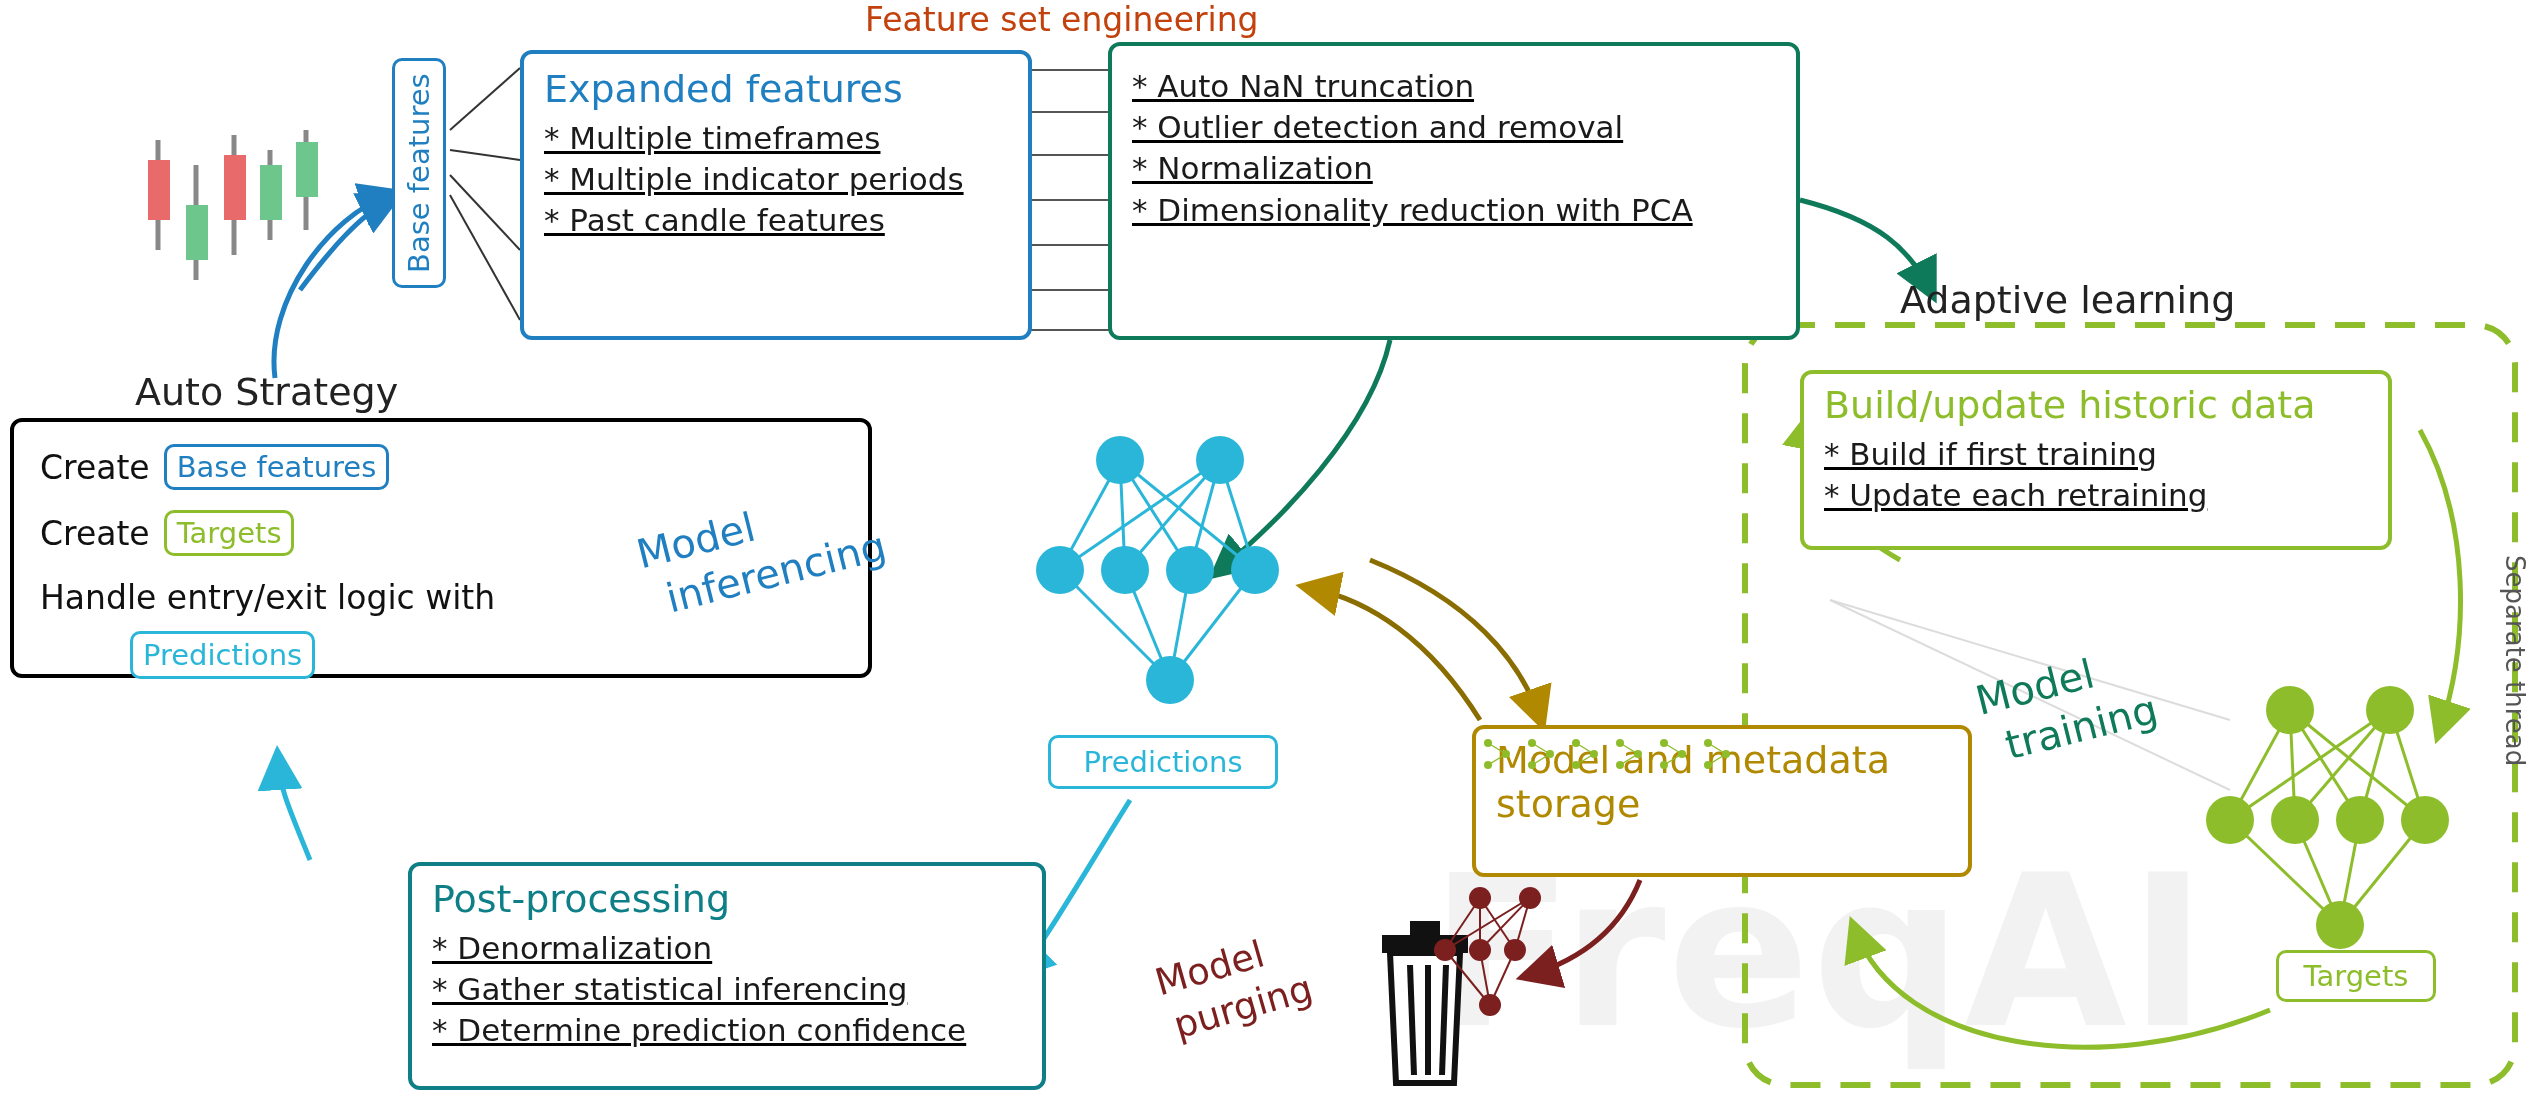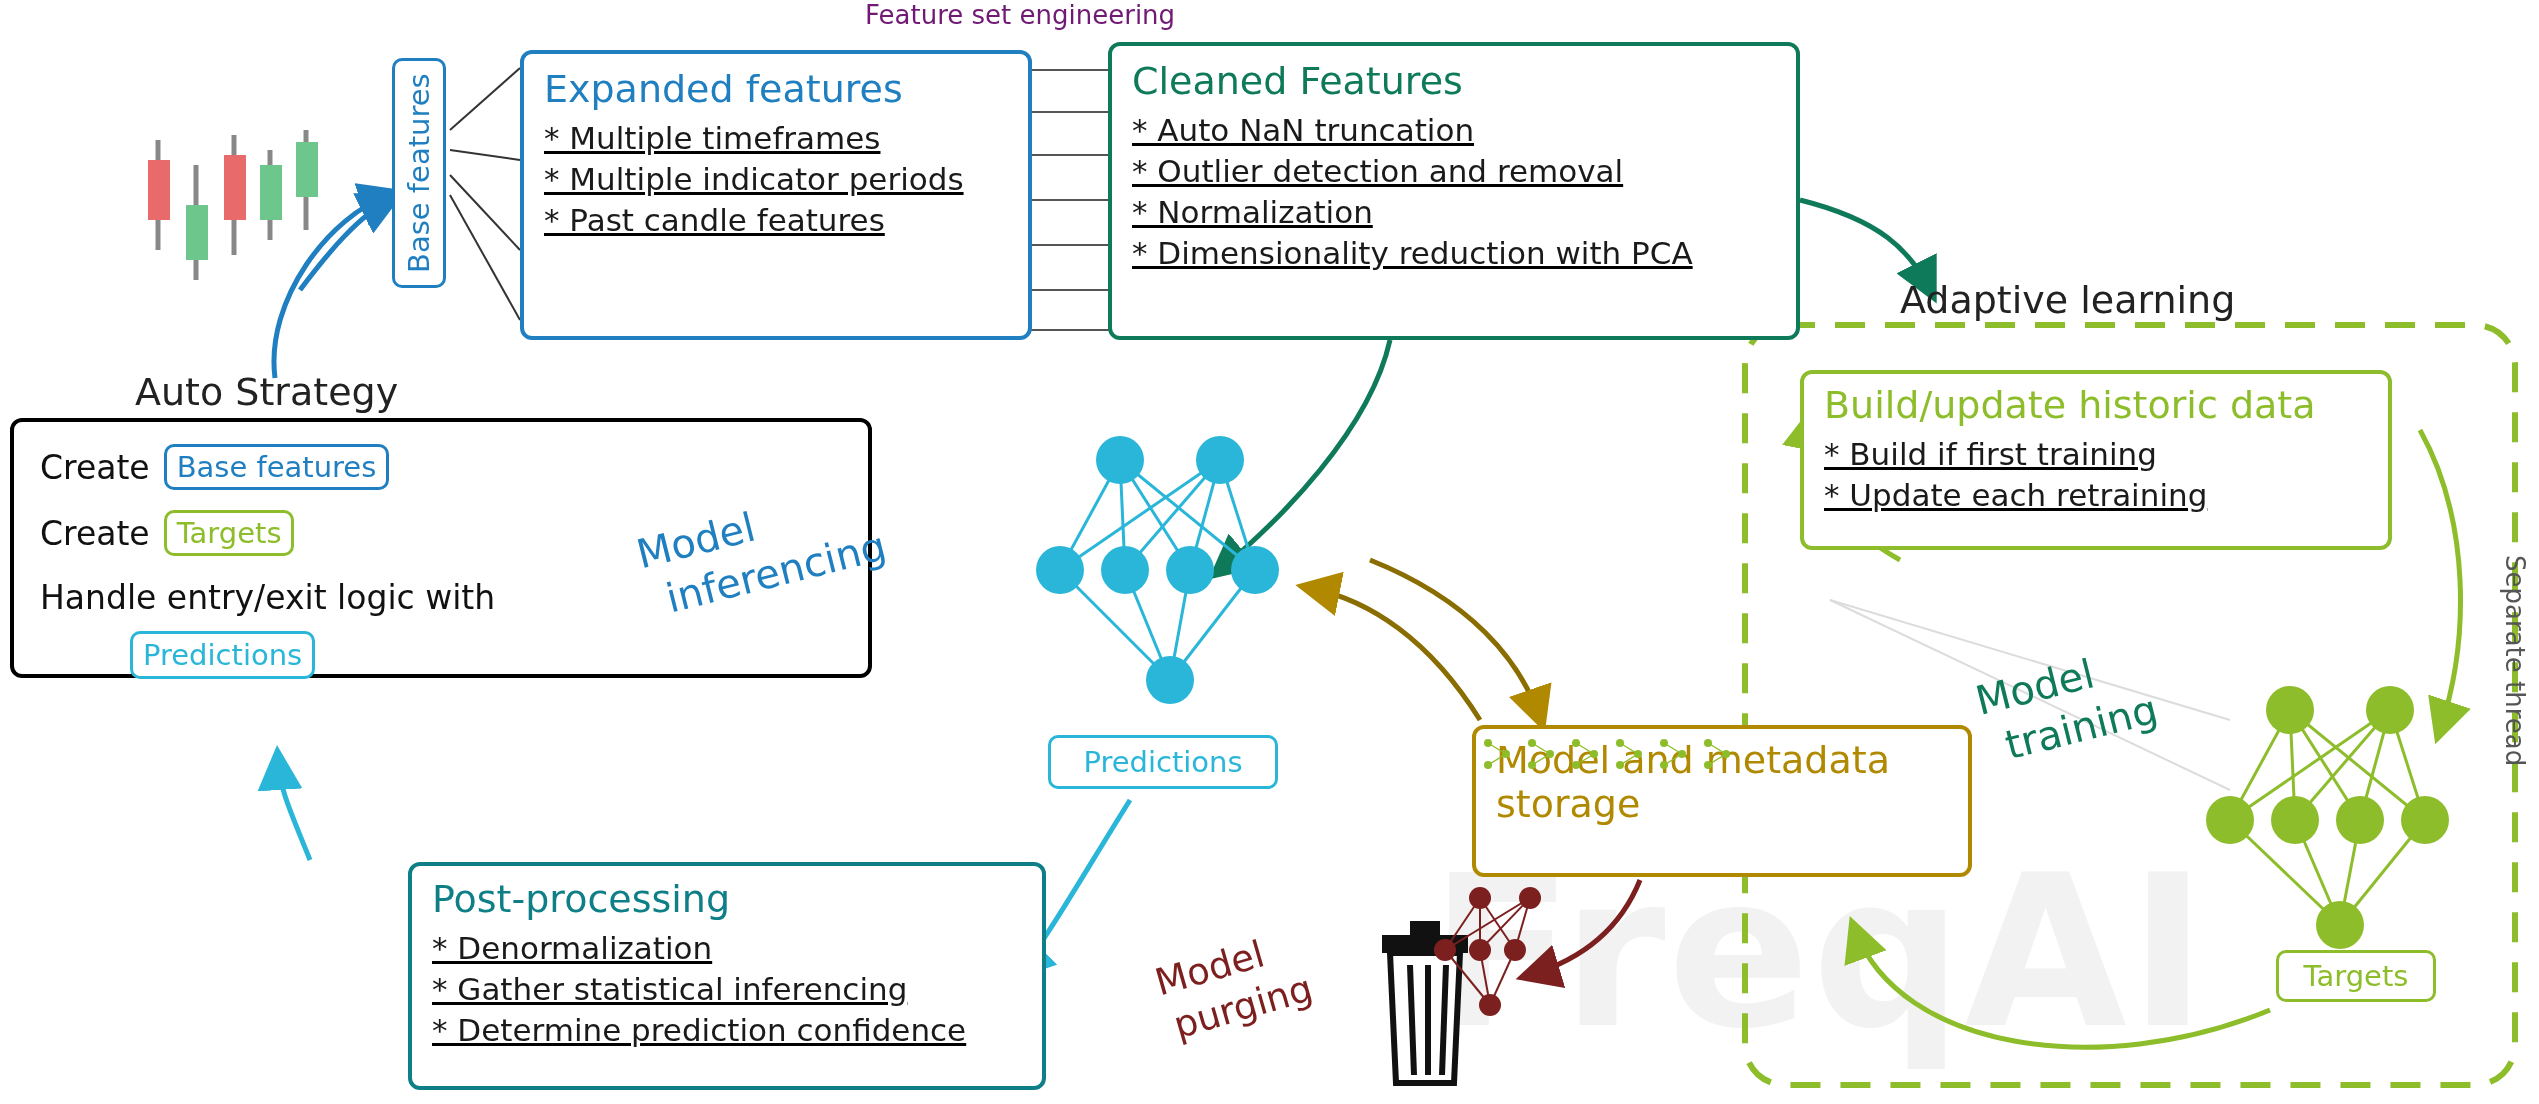--- a/index.html
+++ b/index.html
@@ -67,21 +67,21 @@
   }
   .pill.v{
     writing-mode:vertical-rl;
     transform:rotate(180deg);
   }
   .pill.olive{border-color:#8dbd2a;color:#8dbd2a;}
   .pill.cyan{border-color:#29b6d8;color:#29b6d8;}
 
   
   .ftext{position:absolute;white-space:nowrap;}
-  .grey{color:#701a75;font-size:26px;}
+  .grey{color:#c2410c;font-size:33px;}
   .bigblue{color:#1f7fc0;font-size:40px;}
   .biggreen{color:#0f7a5a;font-size:40px;}
   .bigdark{color:#222;font-size:38px;}
   .darkred{color:#7c1f1f;font-size:37px;}
   .vertlabel{
     position:absolute;
     writing-mode:vertical-rl;
     color:#555;font-size:26px;white-space:nowrap;
   }
 
@@ -188,21 +188,20 @@
   <div class="box blue" style="left:520px;top:50px;width:512px;height:290px;padding:14px 20px;">
     <div class="title">Expanded features</div>
     <ul>
       <li>* Multiple timeframes</li>
       <li>* Multiple indicator periods</li>
       <li>* Past candle features</li>
     </ul>
   </div>
 
   <div class="box green" style="left:1108px;top:42px;width:692px;height:298px;padding:14px 20px;">
-    <div class="title">Cleaned Features</div>
     <ul>
       <li>* Auto NaN truncation</li>
       <li>* Outlier detection and removal</li>
       <li>* Normalization</li>
       <li>* Dimensionality reduction with PCA</li>
     </ul>
   </div>
 
   <div class="ftext bigdark" style="left:135px;top:370px;">Auto Strategy</div>
   <div class="box black" style="left:10px;top:418px;width:862px;height:260px;padding:16px 26px;">

